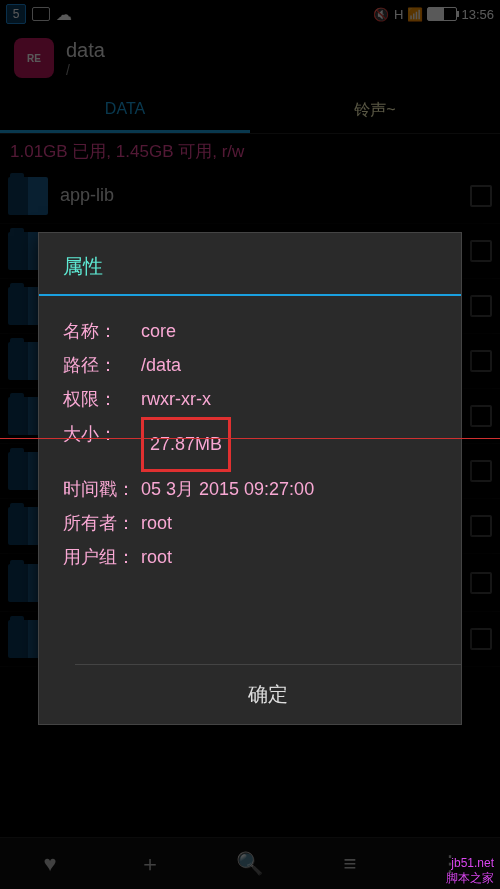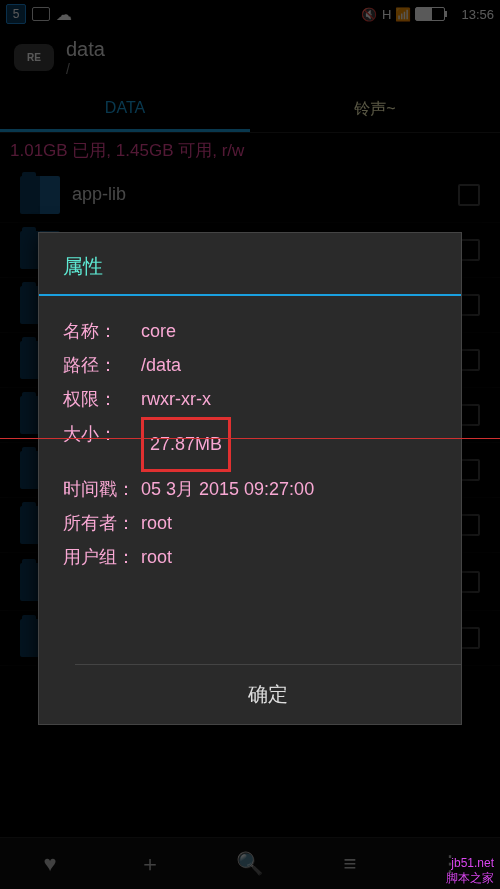--- a/index.html
+++ b/index.html
@@ -49,31 +49,31 @@
   content: '';
   position: absolute;
   right: -3px; top: 3px;
   width: 2px; height: 6px;
   background: #fff;
 }
 .battery-fill {
   width: 55%; height: 100%;
   background: #fff;
 }
-.time { font-size: 15px; margin-left: 12px; }
+.time { font-size: 15px; margin-left: 0; }
 
 .header {
   display: flex;
   align-items: center;
   padding: 10px 14px;
   gap: 12px;
 }
 .app-icon {
-  width: 40px; height: 27px;
-  background: #404040;
+  width: 40px; height: 40px;
+  background: #be185d;
   border-radius: 8px;
   display: flex; align-items: center; justify-content: center;
   font-size: 10px; font-weight: bold; color: #fff;
 }
 .header-text .title { font-size: 20px; color: #ddd; }
 .header-text .path { font-size: 14px; color: #888; }
 
 .tabs {
   display: flex;
   border-bottom: 1px solid #222;
@@ -93,21 +93,21 @@
 .storage-info {
   padding: 6px 10px;
   font-size: 17px;
   color: #ec4899;
 }
 
 .file-list { }
 .file-item {
   display: flex;
   align-items: center;
-  padding: 8px 20px;
+  padding: 8px 8px;
   border-bottom: 1px solid #0a0a0a;
   gap: 12px;
   position: relative;
 }
 .folder-icon {
   width: 40px; height: 38px;
   background: linear-gradient(to right, #0d3a5c 50%, #1a5d8c 50%);
   border-radius: 2px;
   position: relative;
 }

